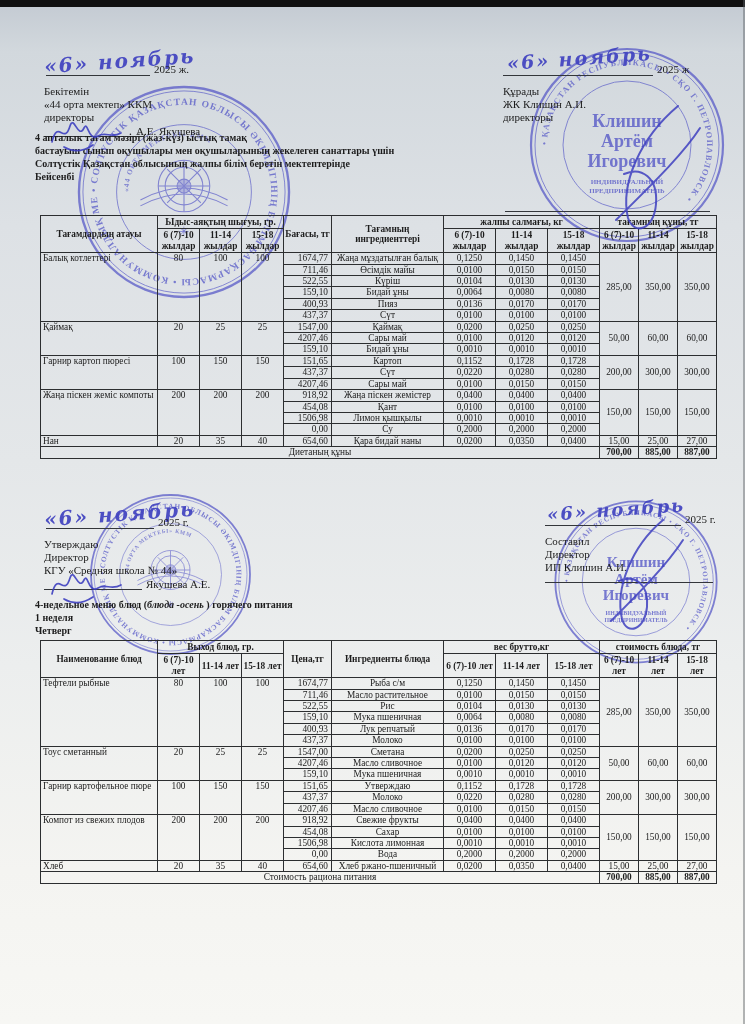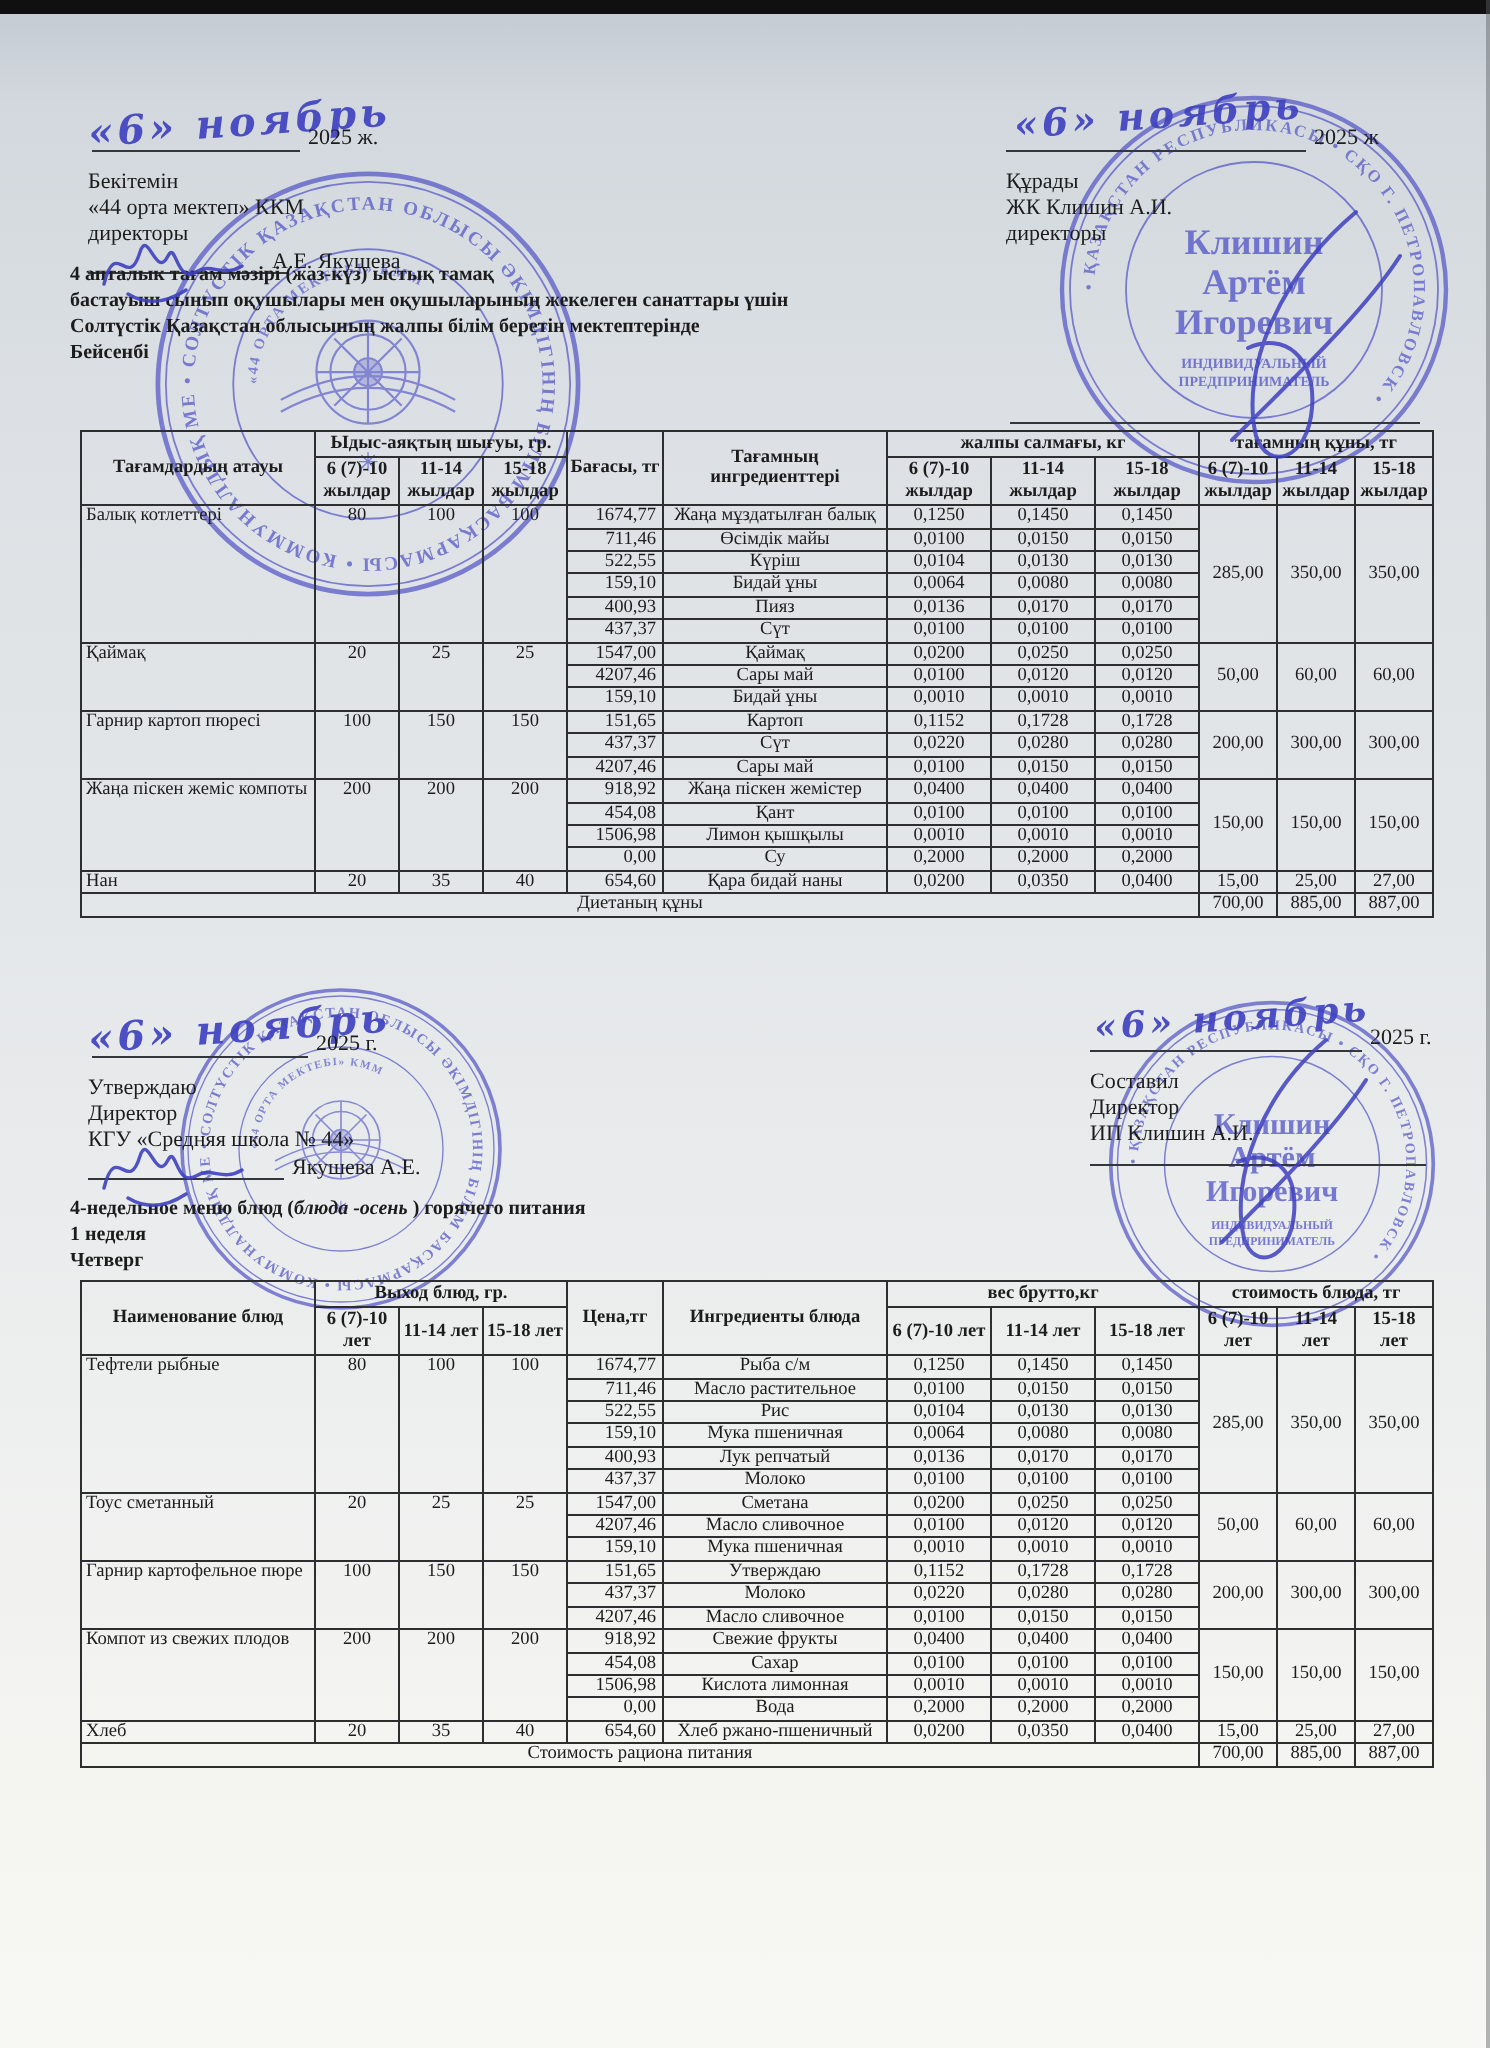--- a/index.html
+++ b/index.html
@@ -22,21 +22,21 @@
   .tmount { z-index:3; }
   table.menu { border-collapse:collapse; table-layout:fixed; background:transparent; }
   table.menu th, table.menu td { border:1px solid #2c2e30; font-size:9.3px; line-height:1.12; padding:0 2px; overflow:hidden; }
   table.menu th { font-weight:bold; text-align:center; padding:1px 1px; }
   table.menu td.num { text-align:right; padding-right:3px; white-space:nowrap; }
   table.menu td.ctr { text-align:center; }
   table.menu td.ing { text-align:center; white-space:nowrap; }
   table.menu td.dish { vertical-align:top;font-family:Liberation Serif, serif; }
   table.menu td.out { vertical-align:top; text-align:center; }
   table.menu td.cost { vertical-align:middle; text-align:center; }
-  table.menu td.bold { font-weight:normal;margin-left:31px; }
+  table.menu td.bold { font-weight:bold;margin-left:31px; }
 </style>
 </head>
 <body>
 
 <div id="page">
   <div id="topband"></div>
   <div id="rightedge"></div>
 
   <div class="stamp" id="stamp-school-1" style="left:75px;top:83px;width:218px;height:218px"><svg width="100%" height="100%" viewBox="0 0 220 220">
   <defs>

